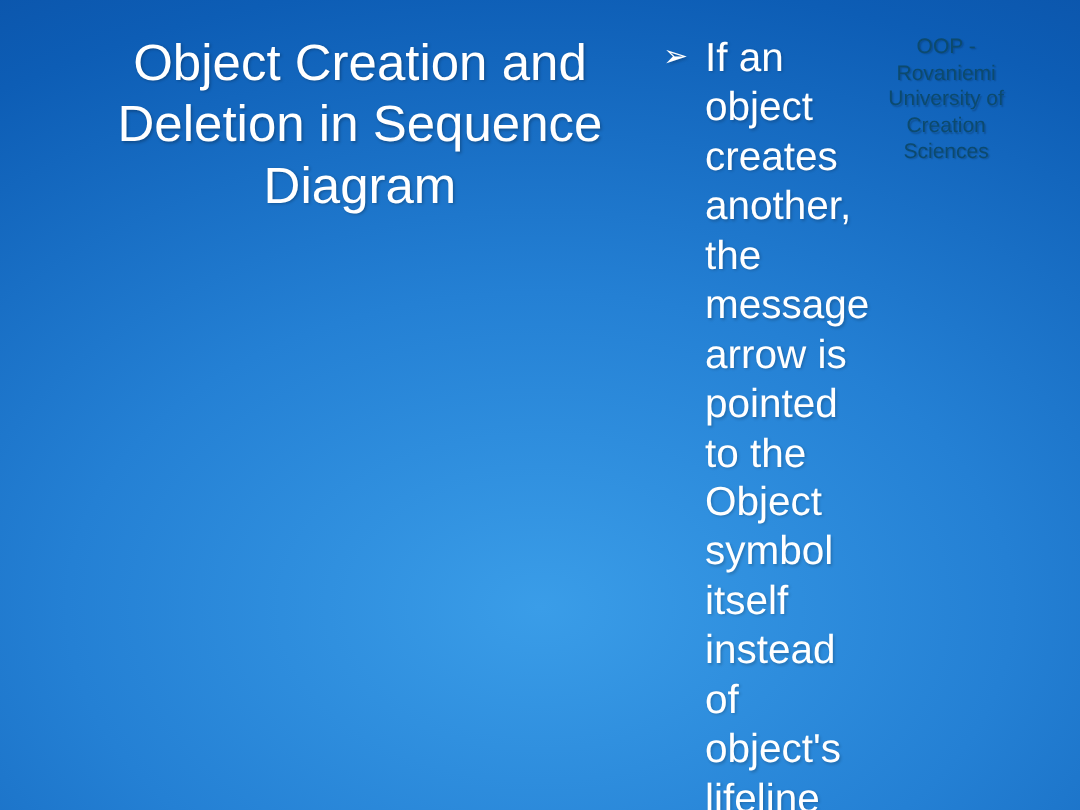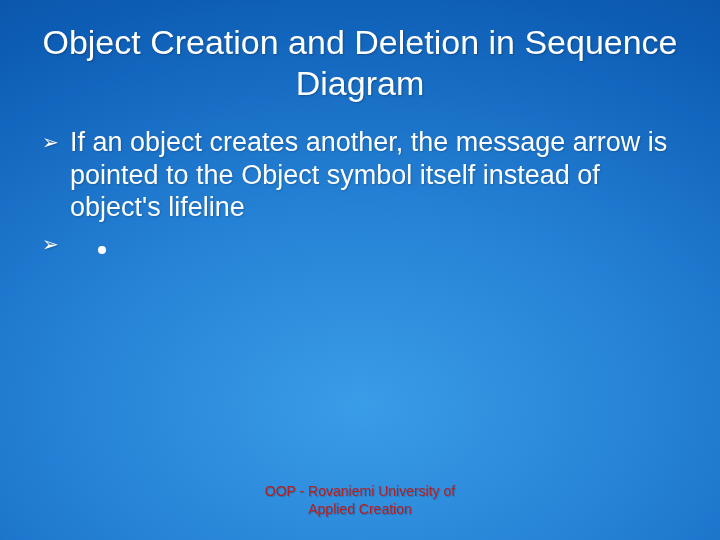--- a/index.html
+++ b/index.html
@@ -8,21 +8,20 @@
     font-family: Arial, Helvetica, sans-serif;
     background: radial-gradient(ellipse 900px 600px at 50% 75%, #3a9de8 0%, #2480d4 35%, #0d5db5 70%, #08479a 100%);
     color: #ffffff;
     position: relative;
   }
   .slide {
     width: 100%;
     height: 100%;
     padding: 22px 40px 16px 40px;
     display: flex;
-    flex-direction: column;
   }
   .title {
     font-size: 34px;
     font-weight: 400;
     text-align: center;
     line-height: 1.2;
     margin-bottom: 22px;
     color: #ffffff;
     text-shadow: 1px 1px 2px rgba(0,0,0,0.25);
   }
@@ -61,21 +60,21 @@
     top: 8px;
     width: 8px;
     height: 8px;
     border-radius: 50%;
     background: #ffffff;
   }
   .footer {
     text-align: center;
     font-size: 14px;
     line-height: 1.25;
-    color: #b91c1c;
+    color: #0c4a6e;
     padding-bottom: 6px;
     text-shadow: 1px 1px 1px rgba(0,0,0,0.2);
   }
 </style>
 </head>
 <body>
 
 <div class="slide">
   <h1 class="title">Object Creation and Deletion in Sequence Diagram</h1>
 
@@ -93,15 +92,15 @@
     <div class="l2-wrap">
       <div class="l2">
         <span class="bullet"></span>
       </div>
     </div>
 
   </div>
 
   <div class="footer">
     <div>OOP - Rovaniemi University of</div>
-    <div>Applied Creation</div>
+    <div>Creation Sciences</div>
   </div>
 </div>
 
 </body></html>

